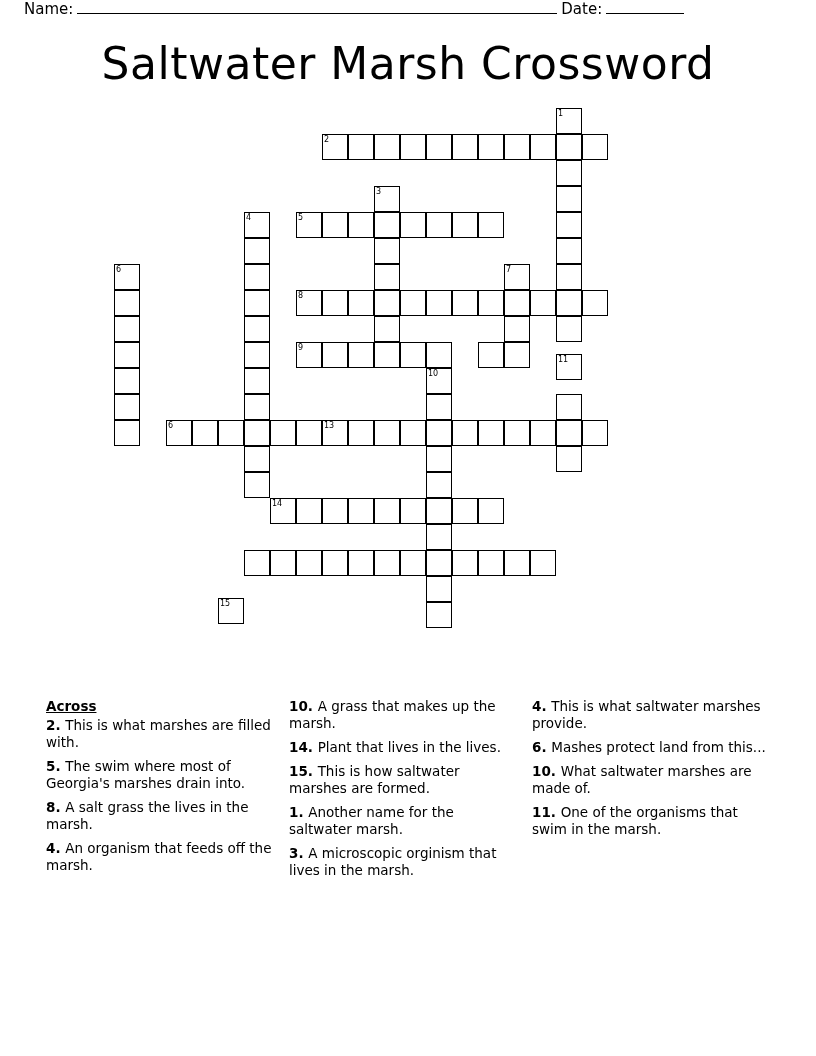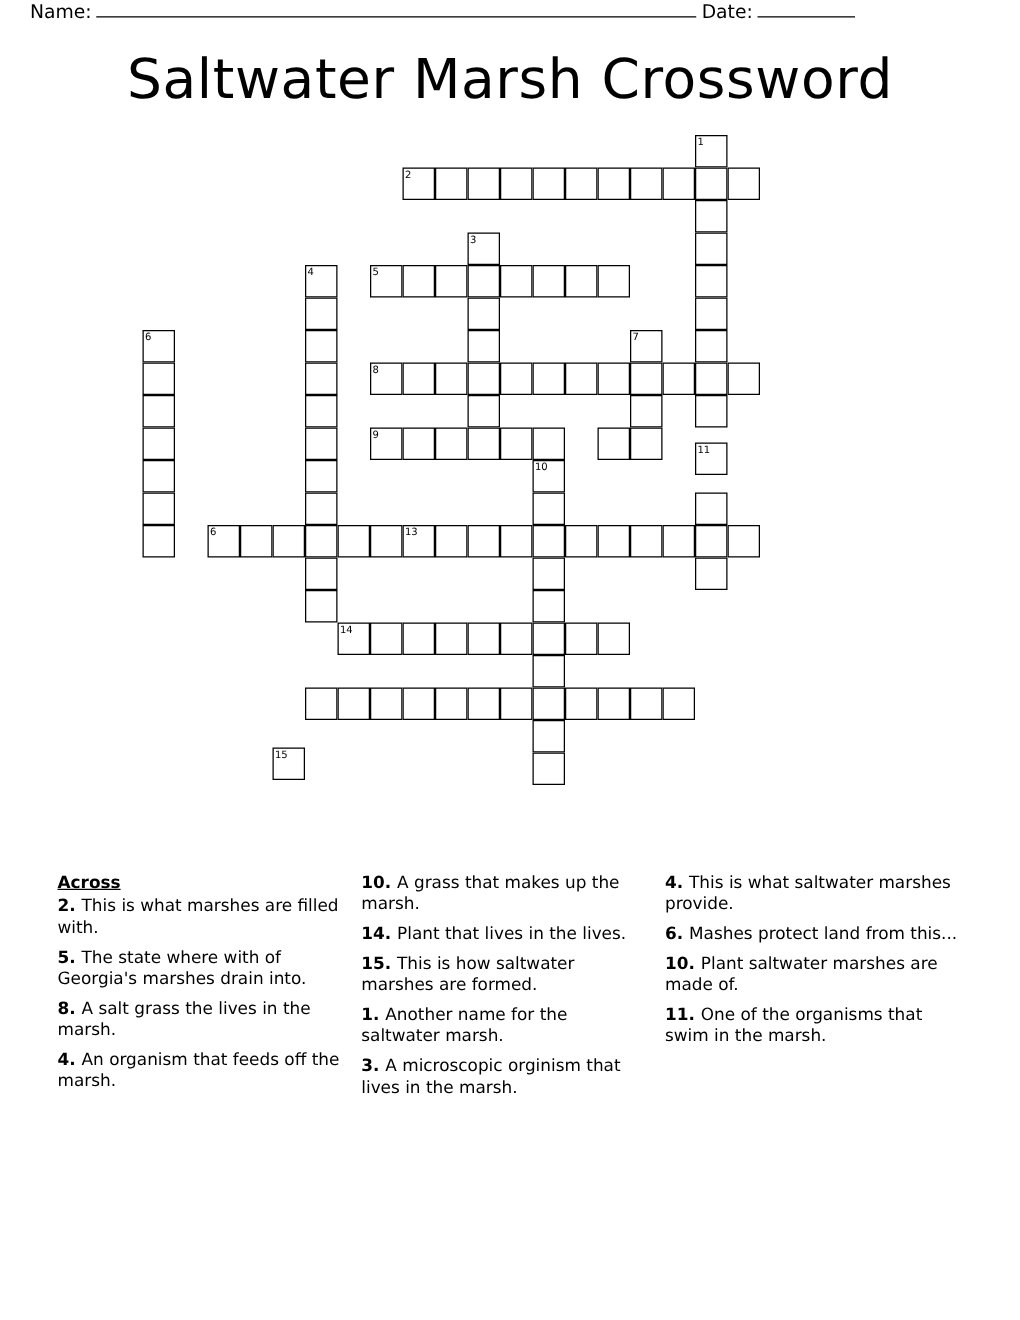--- a/index.html
+++ b/index.html
@@ -272,39 +272,39 @@
       <div class="cell" style="left: 530px; top: 446px;"></div>
       <div class="cell" style="left: 426px; top: 472px;"></div>
       <div class="cell" style="left: 426px; top: 498px;"></div>
     </div>
 
   <div id="clues">
     <div class="clue-col c1">
       <div class="section-head">Across</div>
       <div id="col1-clues">
           <div class="clue"><b>2. </b><span>This is what marshes are filled with.</span></div>
-          <div class="clue"><b>5. </b><span>The state where with of Georgia's marshes drain into.</span></div>
+          <div class="clue"><b>5. </b><span>The swim where most of Georgia's marshes drain into.</span></div>
           <div class="clue"><b>8. </b><span>A salt grass the lives in the marsh.</span></div>
           <div class="clue"><b>4. </b><span>An organism that feeds off the marsh.</span></div>
         </div>
     </div>
     <div class="clue-col c2">
       <div id="col2-across">
           <div class="clue"><b>10. </b><span>A grass that makes up the marsh.</span></div>
           <div class="clue"><b>14. </b><span>Plant that lives in the lives.</span></div>
           <div class="clue"><b>15. </b><span>This is how saltwater marshes are formed.</span></div>
         </div>
       <div id="col2-down">
           <div class="clue"><b>1. </b><span>Another name for the saltwater marsh.</span></div>
           <div class="clue"><b>3. </b><span>A microscopic orginism that lives in the marsh.</span></div>
         </div>
     </div>
     <div class="clue-col c3">
       <div id="col3-down">
           <div class="clue"><b>4. </b><span>This is what saltwater marshes provide.</span></div>
           <div class="clue"><b>6. </b><span>Mashes protect land from this...</span></div>
-          <div class="clue"><b>10. </b><span>Plant saltwater marshes are made of.</span></div>
+          <div class="clue"><b>10. </b><span>What saltwater marshes are made of.</span></div>
           <div class="clue"><b>11. </b><span>One of the organisms that swim in the marsh.</span></div>
         </div>
     </div>
   </div>
 
 </div>
 
 </body></html>

